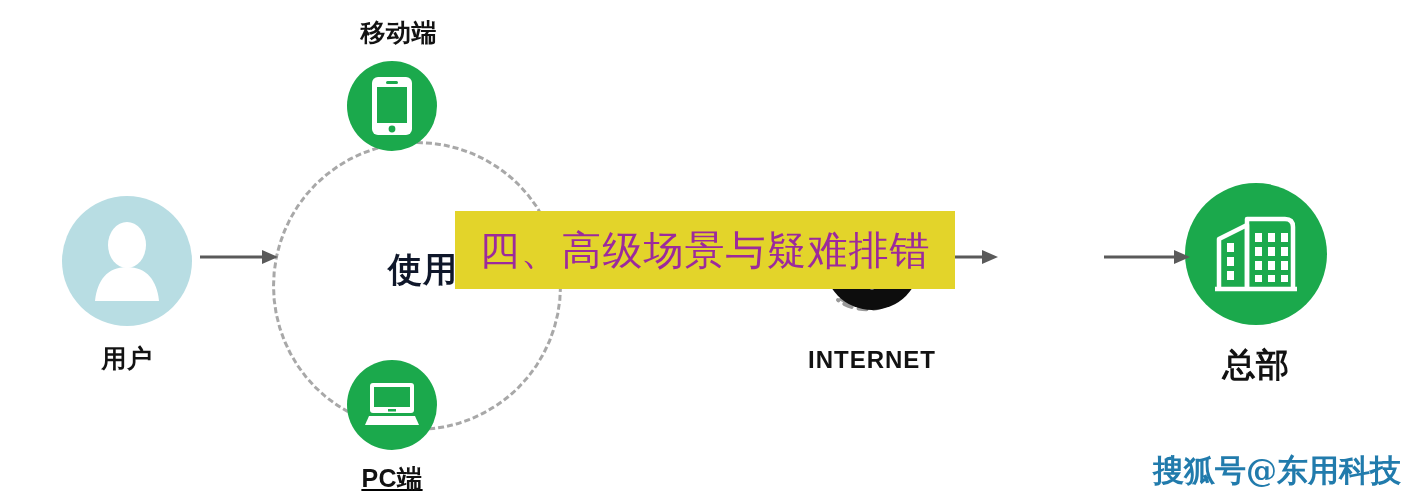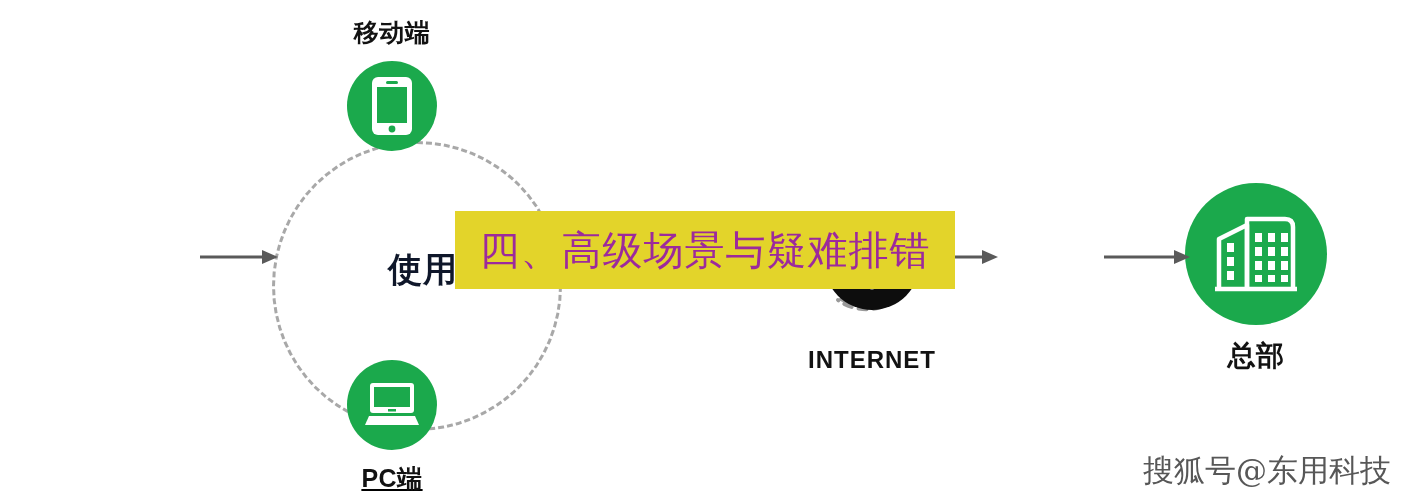--- a/index.html
+++ b/index.html
@@ -44,21 +44,21 @@
   #user-node .circle {
     width: 130px; height: 130px;
     background: #b8dde3;
   }
   #user-node .node-label {
     margin-top: 16px;
     font-size: 25px;
   }
 
   
-  #mobile-node { left: 347px; top: 16px; }
+  #mobile-node { left: 347px; top: 16px; align-items: flex-end; }
   #mobile-node .circle {
     width: 90px; height: 90px;
     background: #1ba94c;
     margin-top: 6px;
   }
   #mobile-node .node-label {
     font-size: 25px;
     margin-bottom: 6px;
   }
 
@@ -132,22 +132,22 @@
     font-size: 25px;
   }
 
   
   #hq-node { left: 1185px; top: 183px; }
   #hq-node .circle {
     width: 142px; height: 142px;
     background: #1ba94c;
   }
   #hq-node .node-label {
-    margin-top: 12px;
-    font-size: 28px;
+    margin-top: 18px;
+    font-size: 33px;
   }
 
   
   .arrow {
     position: absolute;
   }
 
   
   #banner {
     position: absolute;
@@ -164,38 +164,48 @@
     font-size: 40px;
     color: #9c2a9c;
     white-space: nowrap;
     letter-spacing: 1px;
     font-family: "DejaVu Serif", serif;
   }
 
   
   #watermark {
     position: absolute;
-    right: 16px;
+    right: 6px;
     bottom: 8px;
     font-size: 31px;
-    color: #404040;
+    color: #0369a1;
     font-family: "DejaVu Serif", serif;
     white-space: nowrap;
     opacity: 0.88;
+    font-weight: bold;
   }
 </style>
 </head>
 <body>
 
 <div id="canvas">
 
   <div id="dashed-ring"></div>
 
   <div id="center-text">使用</div>
 
+  <div class="node" id="user-node">
+    <div class="circle">
+      <svg width="80" height="84" viewBox="0 0 80 84">
+        <ellipse cx="40" cy="26" rx="19" ry="23" fill="#ffffff"></ellipse>
+        <path d="M40 48 C20 48 10 62 8 82 L72 82 C70 62 60 48 40 48 Z" fill="#ffffff"></path>
+      </svg>
+    </div>
+    <div class="node-label">用户</div>
+  </div>
 
   <div class="node" id="mobile-node">
     <div class="node-label">移动端</div>
     <div class="circle">
       <svg width="44" height="62" viewBox="0 0 44 62">
         <rect x="2" y="2" width="40" height="58" rx="6" ry="6" fill="#ffffff"></rect>
         <rect x="7" y="12" width="30" height="36" fill="#1ba94c"></rect>
         <rect x="16" y="6" width="12" height="3" rx="1.5" fill="#1ba94c"></rect>
         <circle cx="22" cy="54" r="3.4" fill="#1ba94c"></circle>
       </svg>

